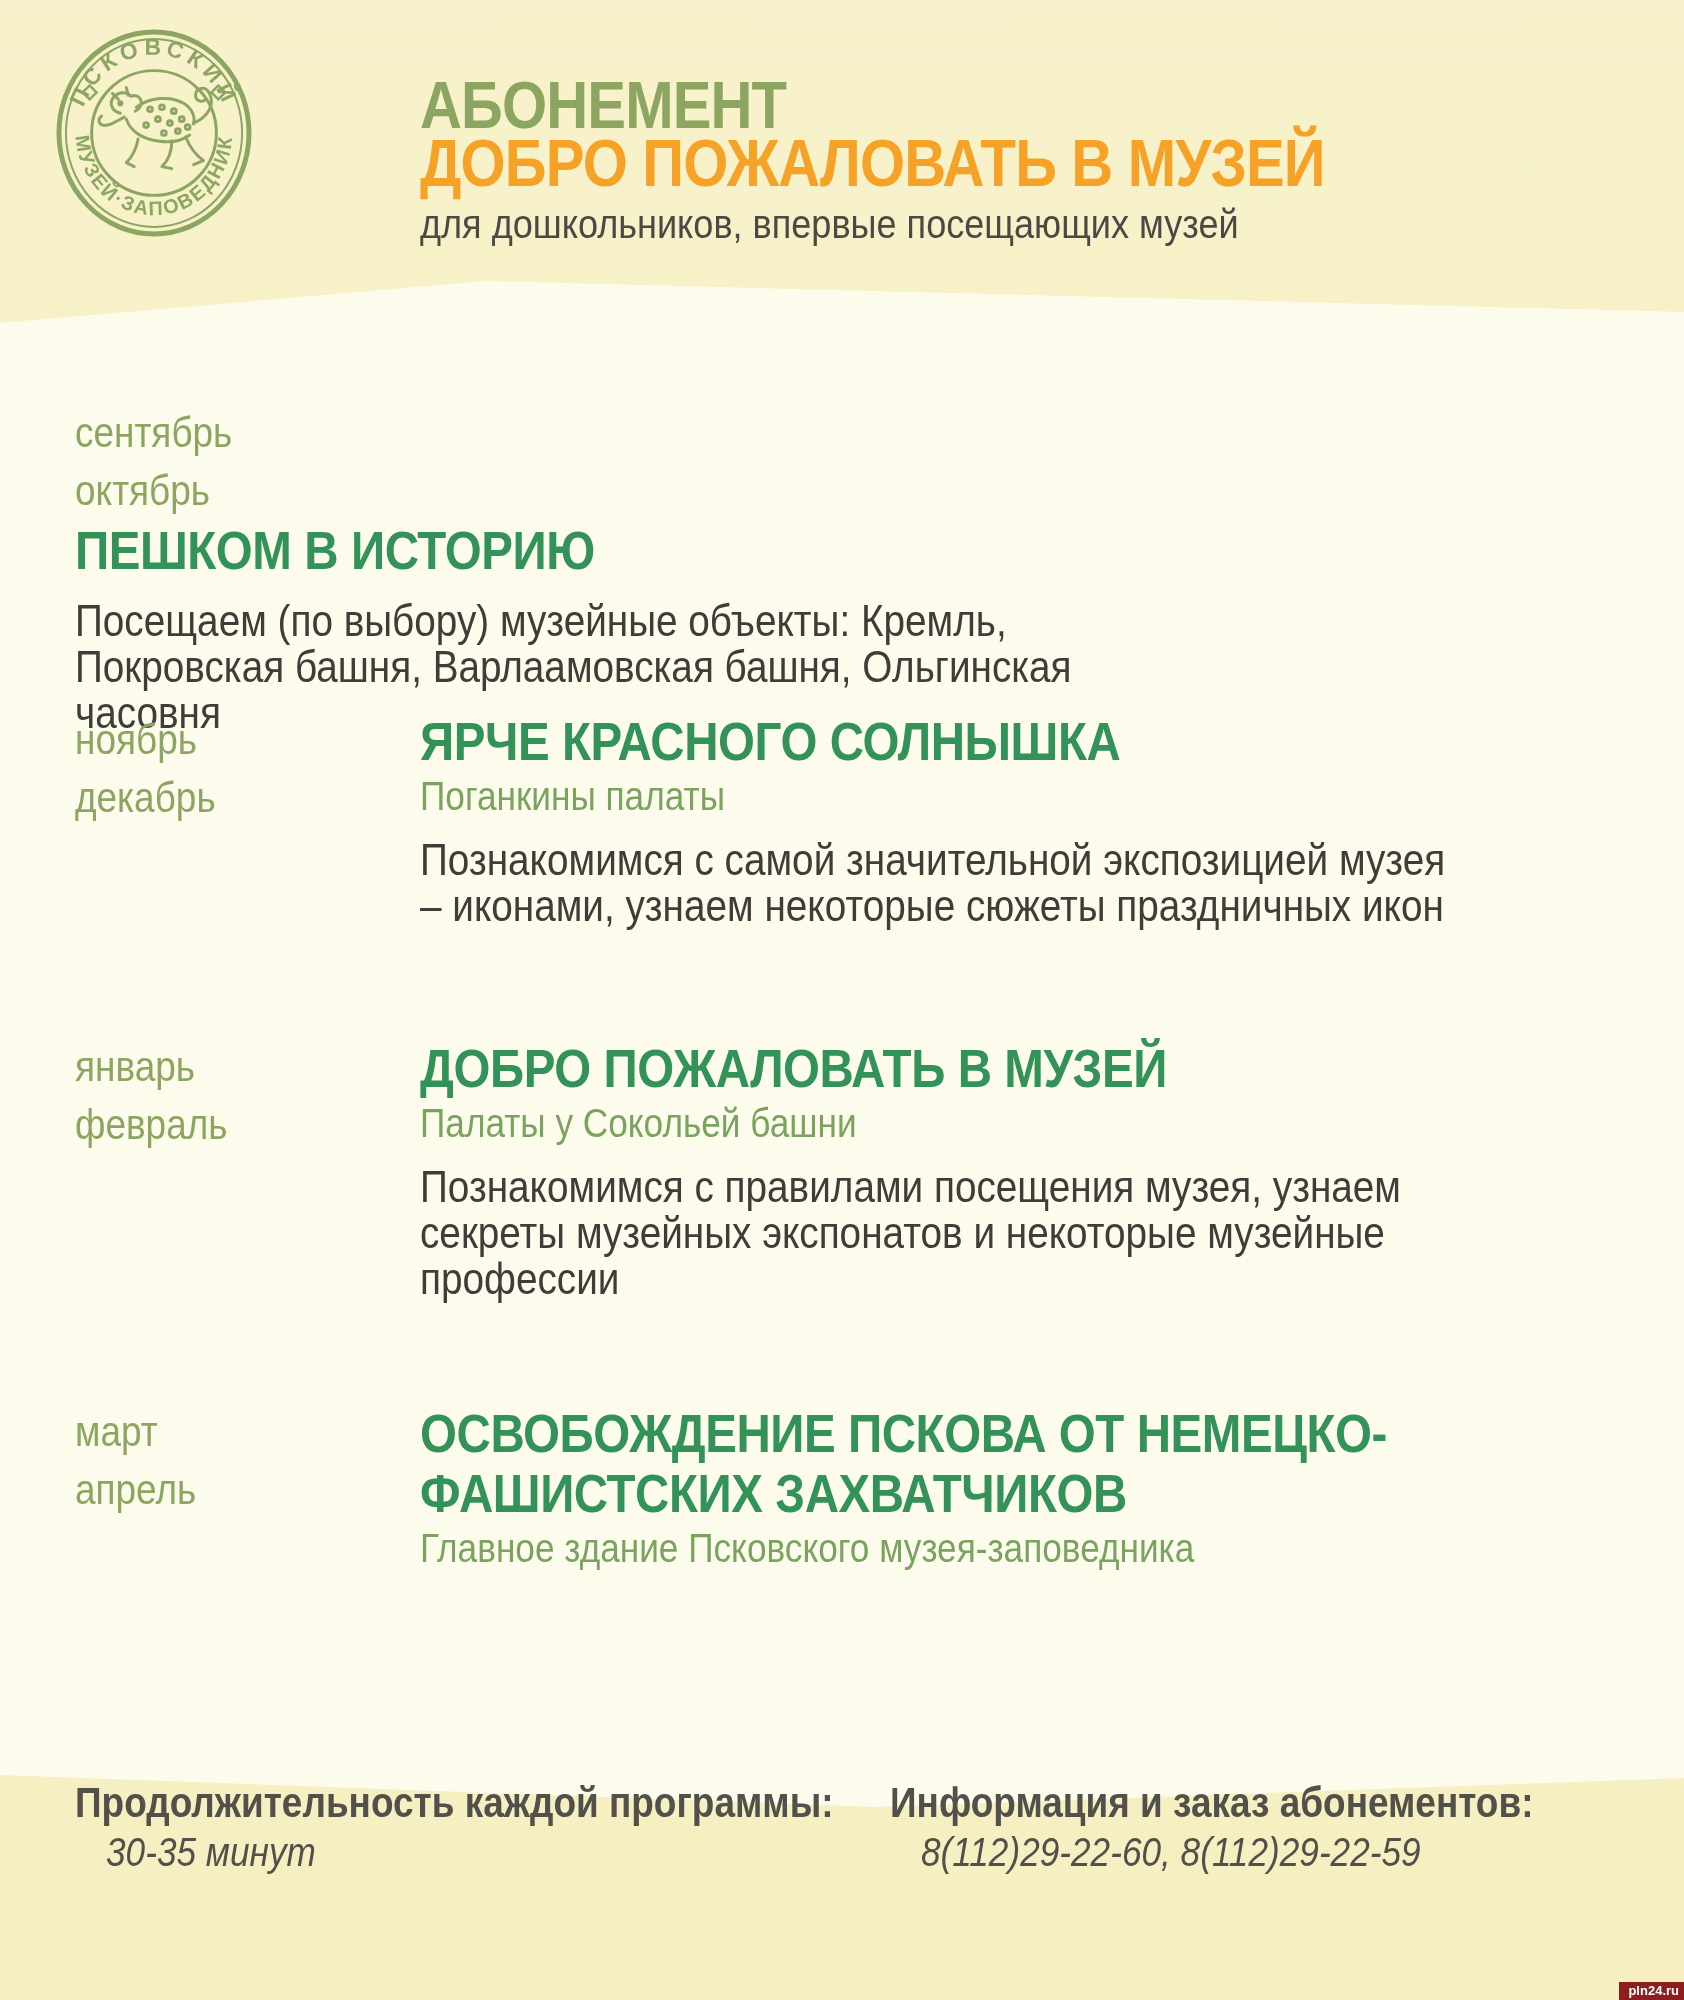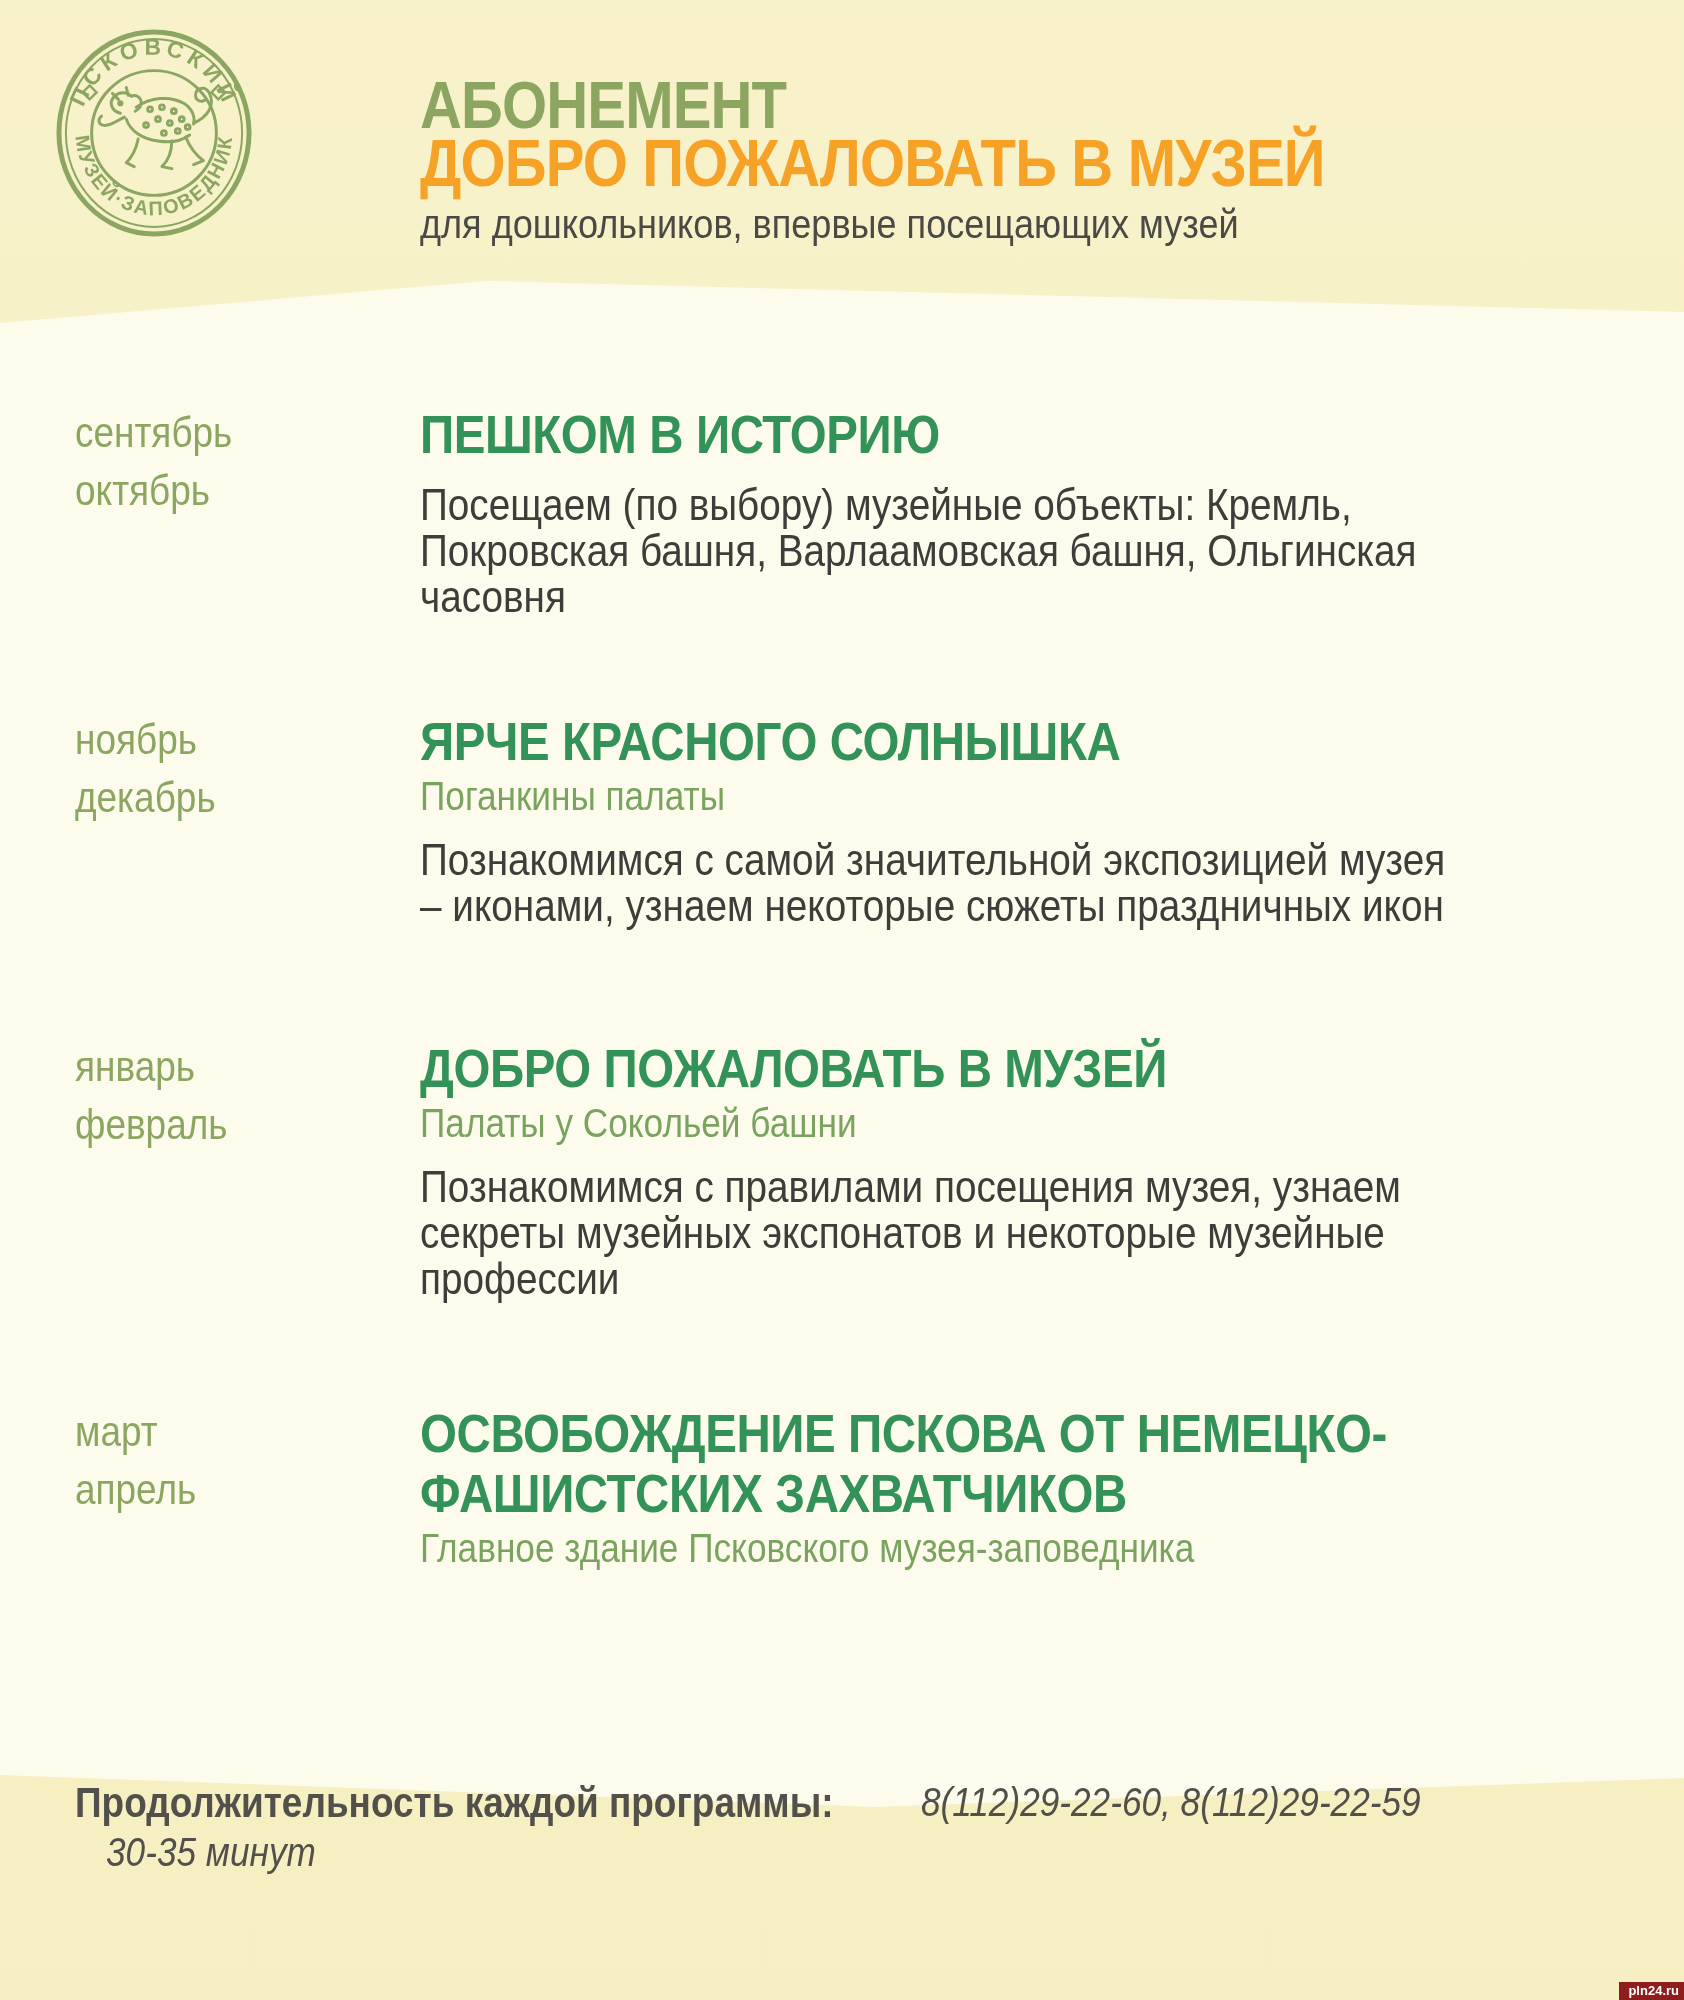--- a/index.html
+++ b/index.html
@@ -24,21 +24,21 @@
   .title2{font-size:66px;line-height:60px;font-weight:bold;color:#f6a227;letter-spacing:-1px;margin-top:-2px;}
   .subtitle{font-size:41px;line-height:46px;color:#4a4945;margin-top:8px;}
   
   .section{position:absolute;left:75px;width:1580px;display:flex;align-items:flex-start;}
   .months{width:345px;flex:none;font-size:42px;line-height:58px;color:#8ca662;}
   .sbody{flex:1;min-width:0;}
   .heading{font-size:54px;line-height:60px;font-weight:bold;color:#339257;letter-spacing:-0.5px;}
   .venue{font-size:40px;line-height:46px;color:#79a35e;margin-top:2px;}
   .venue .t:empty{display:none;}
   .desc{font-size:44px;line-height:46px;color:#3e3d39;margin-top:18px;}
-  .sec1{top:404px;}
+  .sec1{top:404px;flex-direction:column;}
   .sec2{top:711px;}
   .sec3{top:1038px;}
   .sec4{top:1403px;}
   
   .footer-col{position:absolute;top:1778px;}
   .fc-left{left:75px;}
   .fc-right{left:890px;}
   .flabel{font-size:42px;line-height:50px;font-weight:bold;color:#52504a;}
   .fvalue{font-size:40px;line-height:48px;font-style:italic;color:#52504a;margin-left:31px;}
   .badge{
@@ -147,17 +147,18 @@
 ФАШИСТСКИХ ЗАХВАТЧИКОВ</span></div>
       <div class="venue"><span class="t">Главное здание Псковского музея-заповедника</span></div>
     </div>
   </div>
 
   <div class="footer-col fc-left">
     <div class="flabel"><span class="t">Продолжительность каждой программы:</span></div>
     <div class="fvalue"><span class="t">30-35 минут</span></div>
   </div>
   <div class="footer-col fc-right">
+    <div class="flabel"><span class="t">Информация и заказ абонементов:</span></div>
     <div class="fvalue"><span class="t">8(112)29-22-60, 8(112)29-22-59</span></div>
   </div>
 
   <div class="badge">pln24.ru</div>
 </div>
 
 </body></html>

